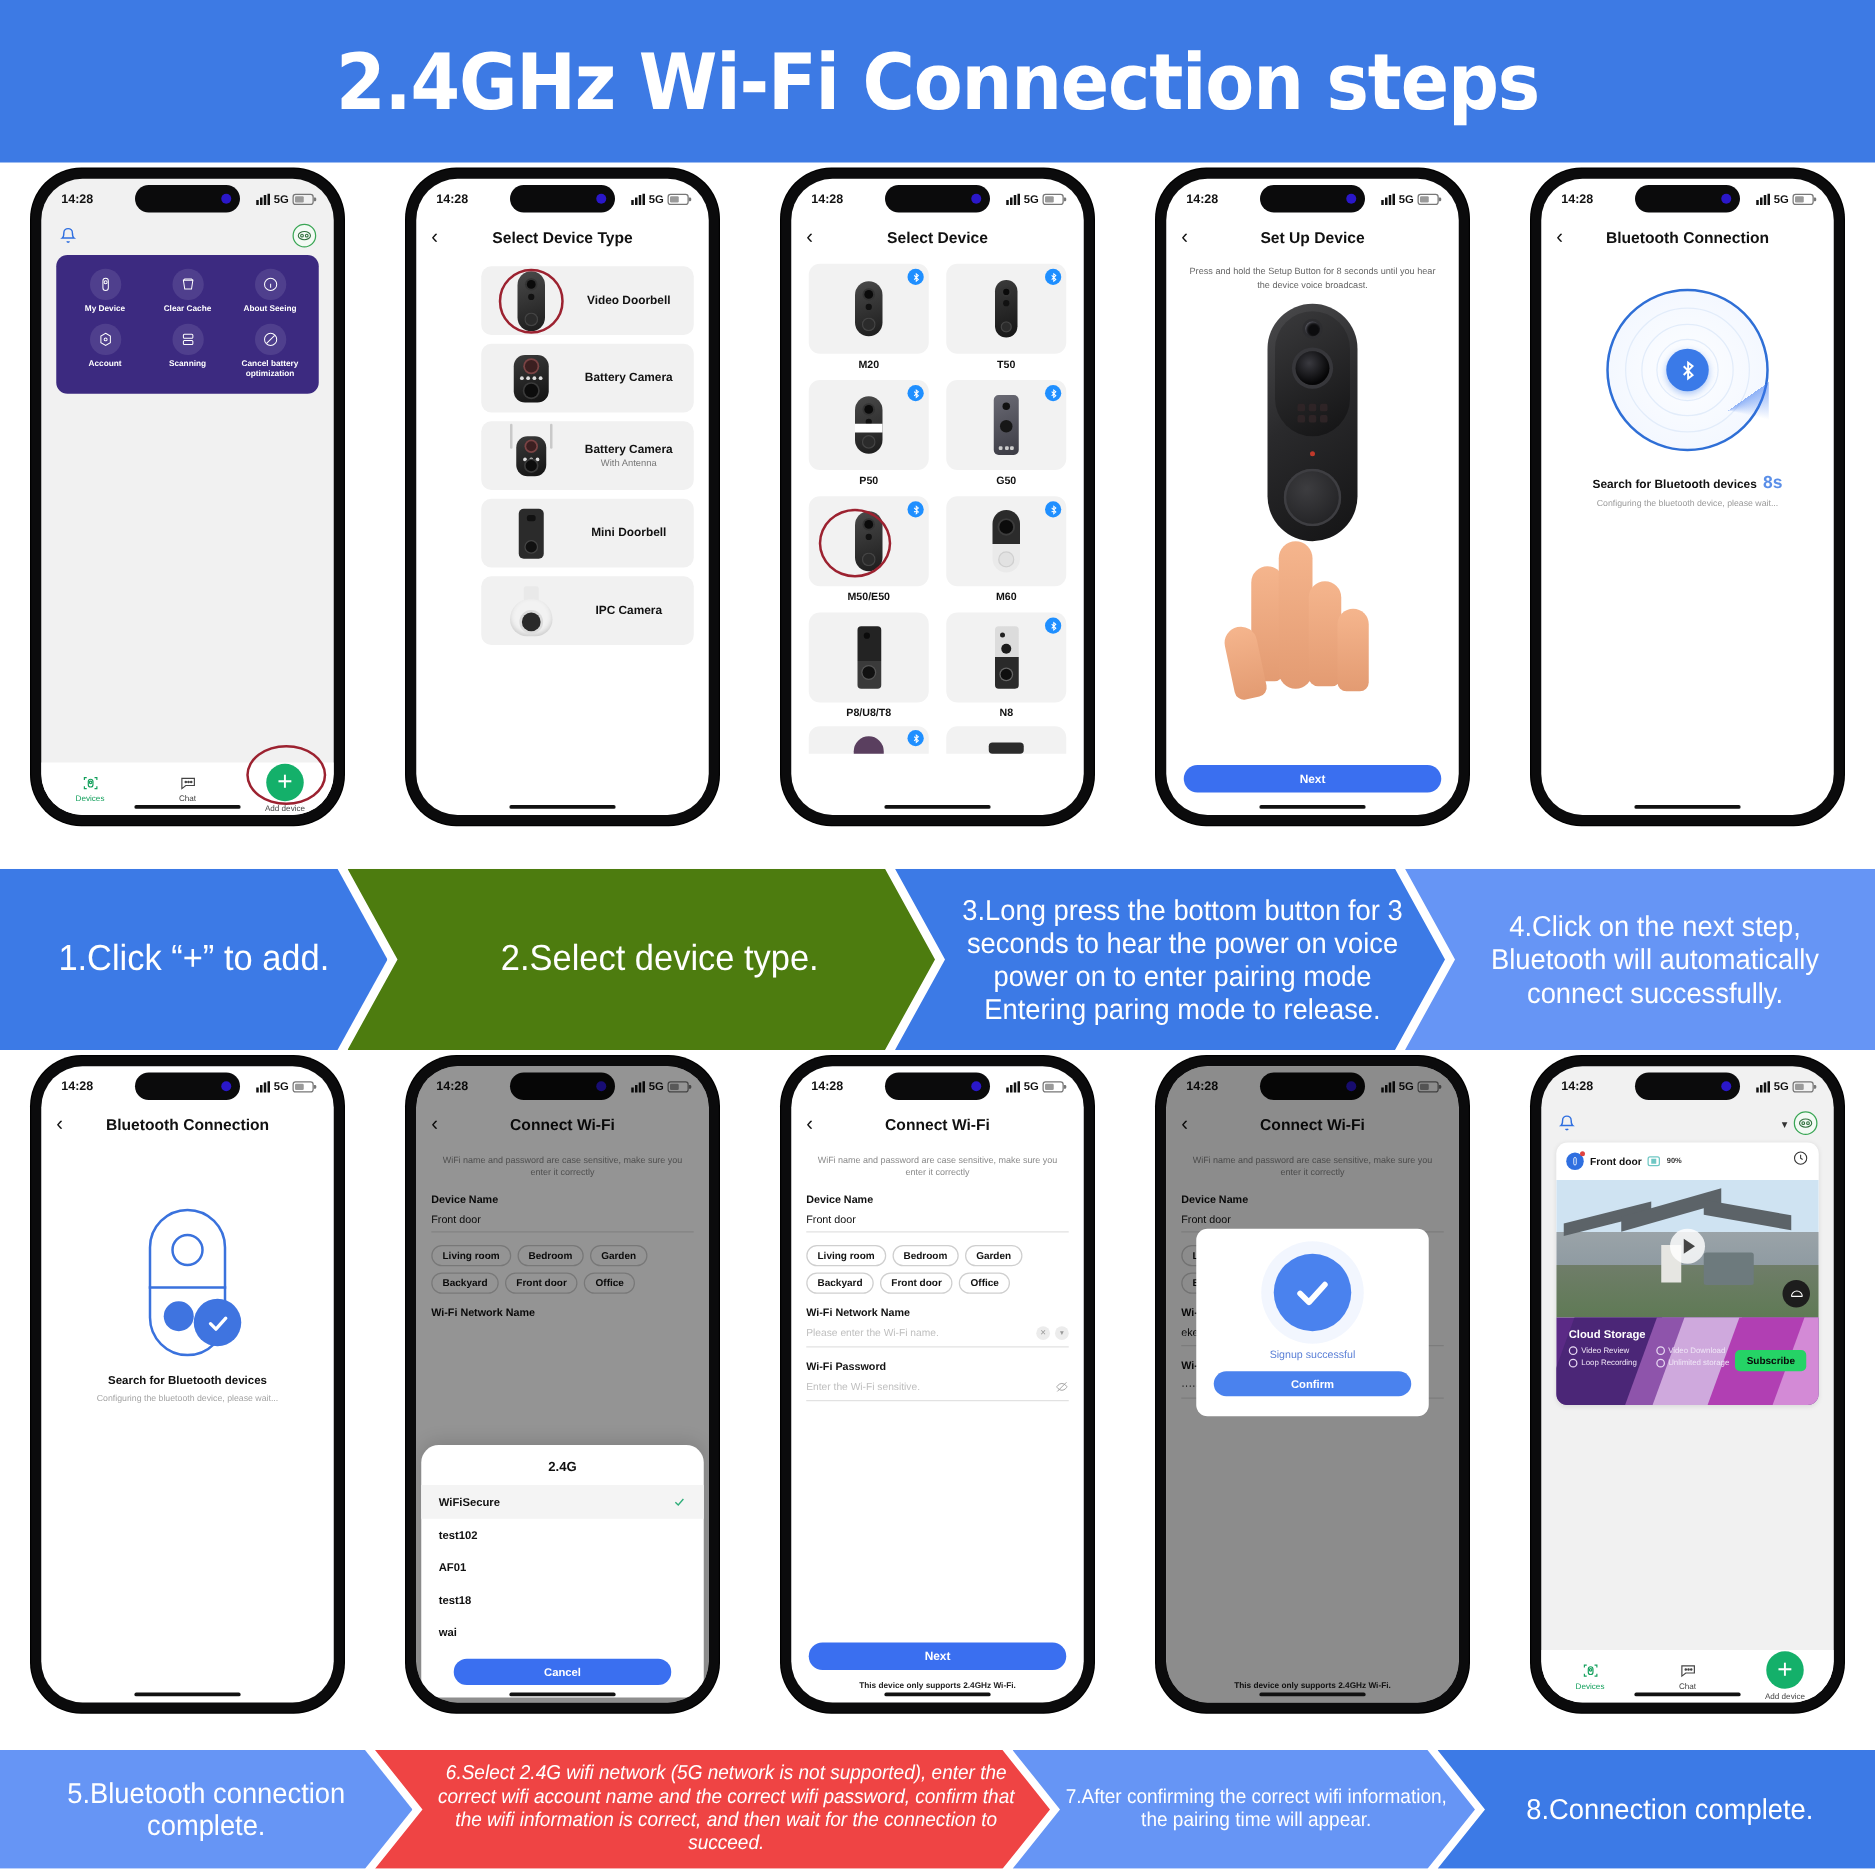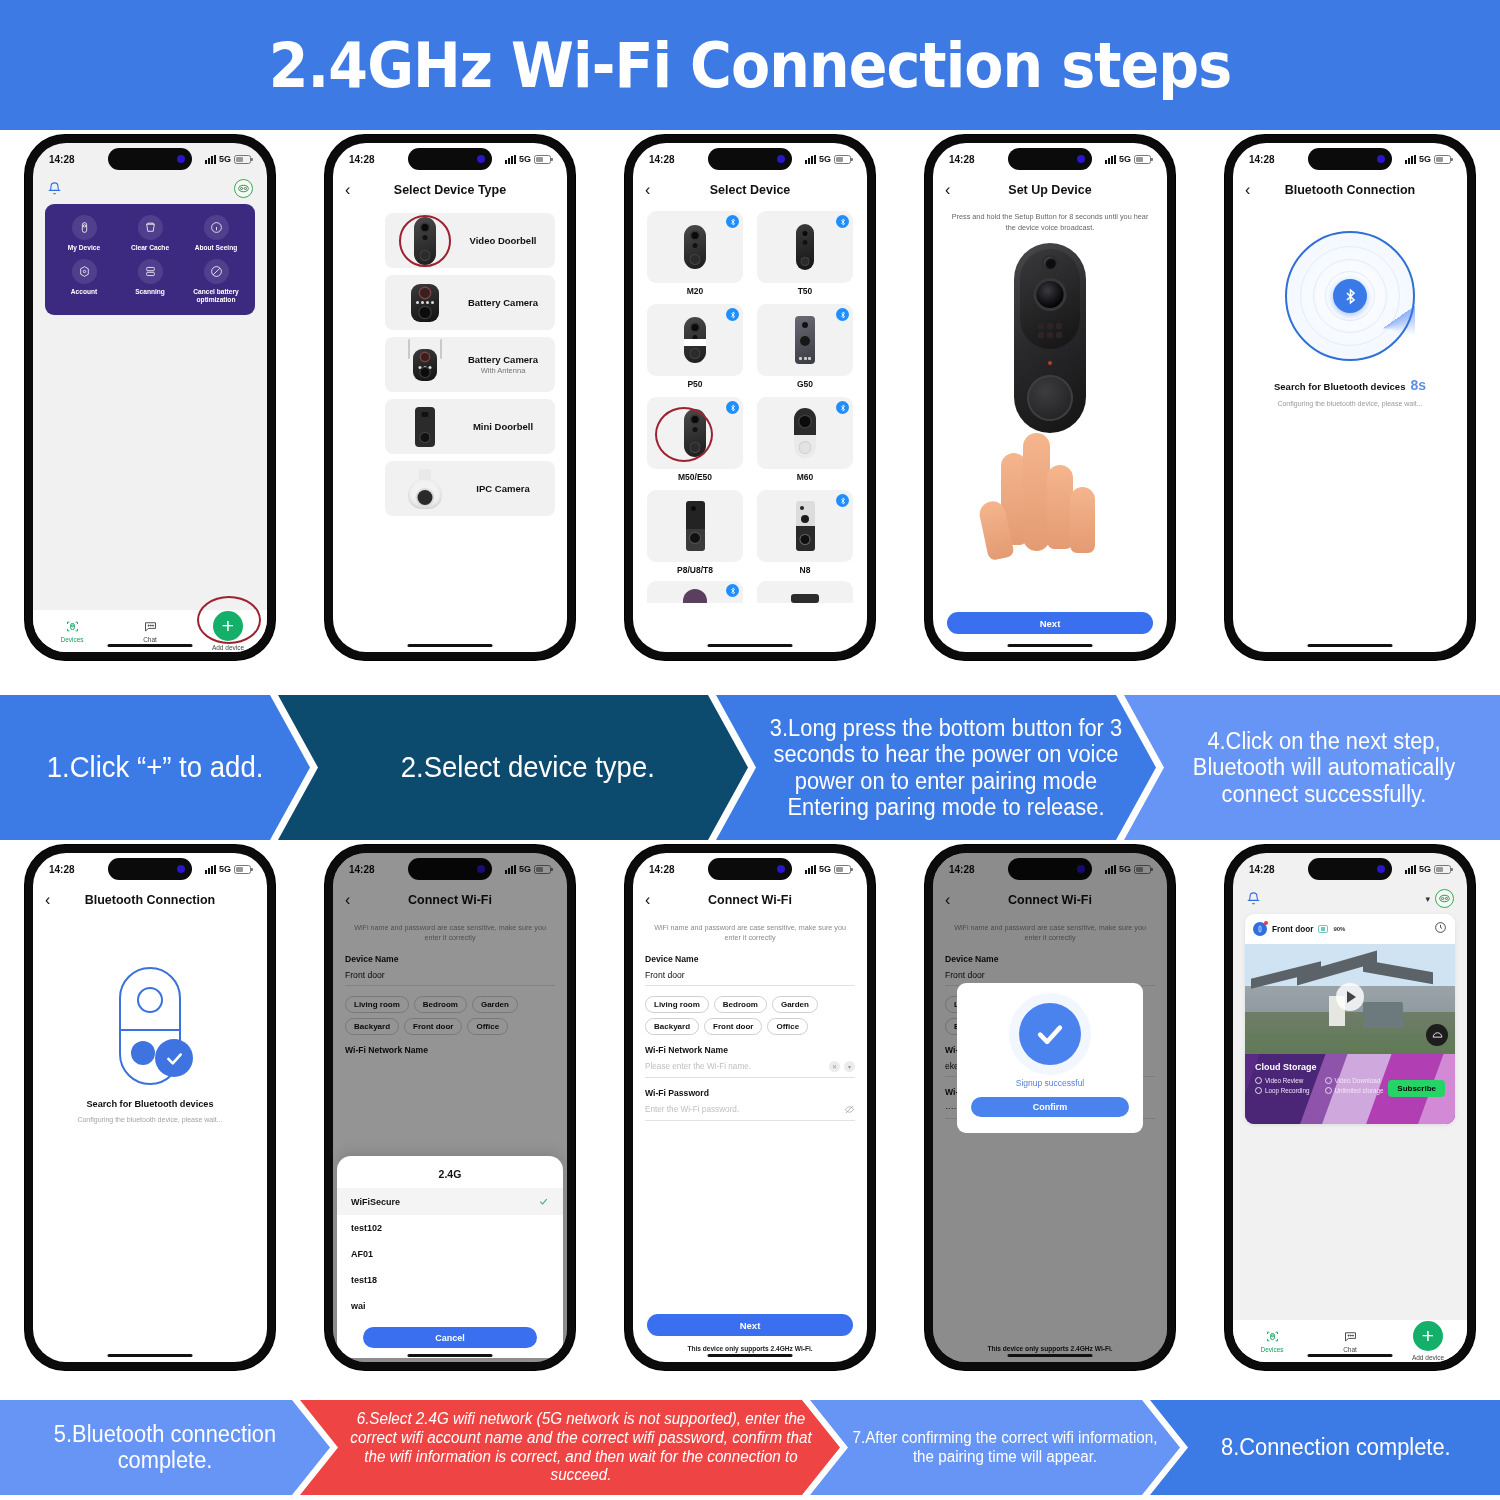--- a/index.html
+++ b/index.html
@@ -737,21 +737,21 @@
         <div class="home-indicator"></div>
       </div>
     </div>
   </div>
 </div>
 
 <div class="banner b1">
   <div class="arrow" style="flex:0 0 310px;background:#3c7ae6;clip-path:polygon(0 0,270px 0,310px 50%,270px 100%,0 100%);">
     <div class="txt">1.Click “+” to add.</div>
   </div>
-  <div class="arrow" style="flex:0 0 470px;margin-left:-32px;background:#0c4a6e;clip-path:polygon(0 0,430px 0,470px 50%,430px 100%,0 100%,40px 50%);">
+  <div class="arrow" style="flex:0 0 470px;margin-left:-32px;background:#4d7c0f;clip-path:polygon(0 0,430px 0,470px 50%,430px 100%,0 100%,40px 50%);">
     <div class="txt" style="margin-left:30px;">2.Select device type.</div>
   </div>
   <div class="arrow small" style="flex:0 0 440px;margin-left:-32px;background:#3c7ae6;clip-path:polygon(0 0,400px 0,440px 50%,400px 100%,0 100%,40px 50%);">
     <div class="txt" style="margin-left:20px;">3.Long press the bottom button for 3 seconds to hear the power on voice power on to enter pairing mode Entering paring mode to release.</div>
   </div>
   <div class="arrow small" style="flex:1 1 auto;margin-left:-32px;background:#6695f5;clip-path:polygon(0 0,100% 0,100% 100%,0 100%,40px 50%);">
     <div class="txt" style="margin-left:24px;">4.Click on the next step, Bluetooth will automatically connect successfully.</div>
   </div>
 </div>
 
@@ -904,21 +904,21 @@
         <div class="wf-lbl">Wi-Fi Network Name</div>
         <div class="wf-ph">
           <span>Please enter the Wi-Fi name.</span>
           <span style="display:flex;gap:4px;">
             <span style="width:11px;height:11px;border-radius:50%;background:#ececec;display:flex;align-items:center;justify-content:center;font-size:6px;color:#999;">✕</span>
             <span style="width:11px;height:11px;border-radius:50%;background:#ececec;display:flex;align-items:center;justify-content:center;font-size:6px;color:#999;">▾</span>
           </span>
         </div>
         <div class="wf-lbl">Wi-Fi Password</div>
         <div class="wf-ph">
-          <span>Enter the Wi-Fi password.</span>
+          <span>Enter the Wi-Fi sensitive.</span>
           <svg viewBox="0 0 24 24" width="11" height="11" fill="none" stroke="#999" stroke-width="1.5">
               <path d="M3 12s3.5-6 9-6 9 6 9 6-3.5 6-9 6-9-6-9-6z"></path>
               <path d="M4 20L20 4"></path>
             </svg>
         </div>
         <div class="btn-primary" style="bottom:26px;">Next</div>
         <div class="wf-foot">This device only supports 2.4GHz Wi-Fi.</div>
         <div class="home-indicator"></div>
       </div>
     </div>

